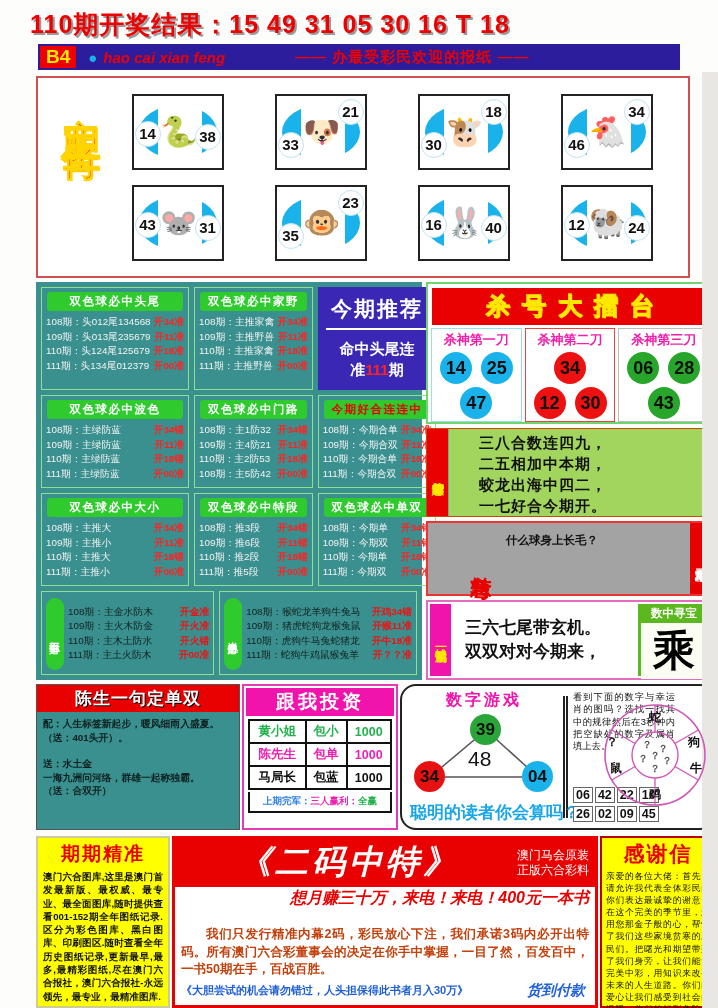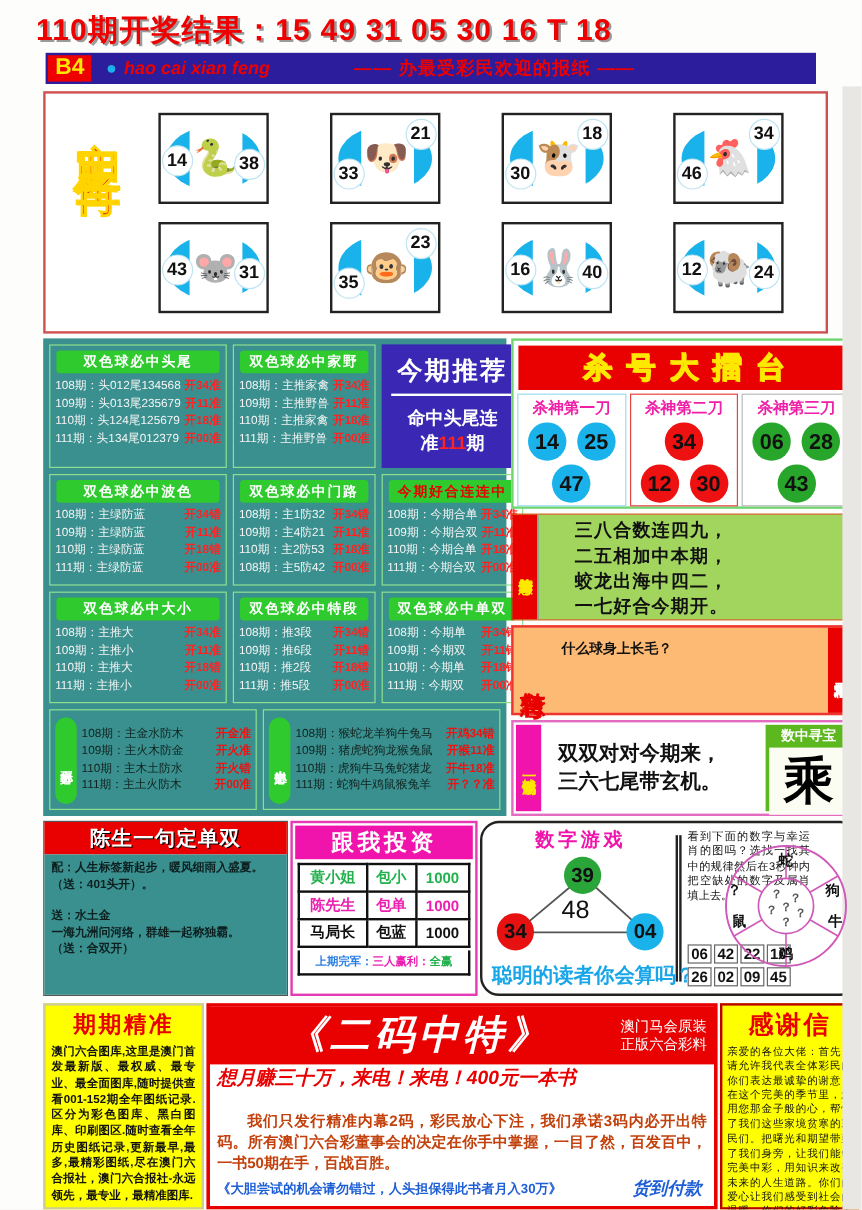--- a/index.html
+++ b/index.html
@@ -76,21 +76,21 @@
   .ball { width:32px; height:32px; border-radius:50%; display:flex; align-items:center;
           justify-content:center; font-size:18px; font-weight:bold; color:#111; }
   .g1 .ball { background:#19b2ea; } .g2 .ball { background:#ee1111; } .g3 .ball { background:#28a62c; }
 
   .wisdom-box { border:1px solid #cc4a00; display:flex; height:92px; }
   .w-label { background:#e90000; color:#ffe800; writing-mode:vertical-rl; text-orientation:upright;
              font-size:12px; font-weight:bold; width:21px; text-align:center; line-height:21px; }
   .w-body { flex:1; background:#a2d55e; border-left:1px solid #7a9; padding:3px 0 0 30px;
             font-size:15px; font-weight:600; color:#111; line-height:21px; letter-spacing:1px; }
 
-  .teaser-box { border:2px solid #e33; background:#fdba74; display:flex; height:91px; }
+  .teaser-box { border:2px solid #e33; background:#a3a3a3; display:flex; height:91px;padding-left:38px; }
   .t-label { color:#e90000; writing-mode:vertical-rl; text-orientation:upright; font-size:21px;
              font-weight:bold; width:30px; text-align:center; padding-top:2px; line-height:30px; }
   .t-question { flex:1; font-size:11.5px; font-weight:bold; color:#111; padding:10px 4px 0 10px; }
   .t-side { background:#e90000; color:#fff; writing-mode:vertical-rl; text-orientation:upright;
             font-size:12px; font-weight:bold; width:22px; text-align:center; line-height:22px; }
 
   .money-box { border:2px solid #e36cc0; background:#fff; display:flex; height:80px; padding:2px; gap:4px; }
   .m-label { background:#f013ac; color:#ffe800; writing-mode:vertical-rl; text-orientation:upright;
              font-size:12px; font-weight:bold; width:21px; text-align:center; line-height:21px; }
   .m-body { flex:1; display:flex; flex-direction:column; justify-content:center; padding-left:10px;
@@ -153,21 +153,21 @@
   .library { width:134px; background:#ffff00; border:2px solid #cc9; padding:3px 5px; }
   .lib-title { color:#e90000; font-weight:bold; font-size:19px; text-align:center; letter-spacing:2px; }
   .lib-body { font-size:9.6px; line-height:13.3px; color:#111; font-weight:600; margin-top:3px;
               text-align:justify; }
   .erma { width:426px; border:3px solid #e90000; background:#fff; display:flex; flex-direction:column; }
   .erma-banner { background:#e90000; color:#fff; display:flex; align-items:center; padding:1px 6px 2px; }
   .erma-title { font-size:33px; font-weight:bold; font-style:italic; letter-spacing:4px;
                 white-space:nowrap; flex:1;text-align:center; }
   .erma-sub { font-size:12px; line-height:15px; white-space:nowrap; text-align:left; }
   .erma-body { padding:1px 6px 2px; flex:1; display:flex; flex-direction:column; }
-  .erma-hot { color:#e90000; font-weight:bold; font-size:16px; font-style:italic; white-space:nowrap; }
+  .erma-hot { color:#e90000; font-weight:bold; font-size:16px; font-style:italic; white-space:nowrap;text-align:right; }
   .erma-para { font-size:12.5px; font-weight:bold; color:#c2410c; line-height:17.5px; text-indent:2em;
                text-align:justify; margin-top:17px; }
   .erma-noterow { display:flex; justify-content:space-between; align-items:center; margin-top:2px; }
   .erma-note { color:#1f5fd6; font-weight:bold; font-size:11px; white-space:nowrap; }
   .erma-cod { color:#1f5fd6; font-weight:bold; font-size:14.5px; font-style:italic; white-space:nowrap;
               margin-right:4px; }
   .thanks { flex:1; background:#ffff00; border:2px solid #b00; padding:2px 4px; }
   .th-title { color:#e90000; font-weight:bold; font-size:21px; text-align:center; letter-spacing:2px; }
   .th-body { font-size:8.8px; line-height:12.1px; color:#111; margin-top:2px; text-align:justify; }
 </style>
@@ -506,22 +506,22 @@
 
       <div class="teaser-box">
         <div class="t-label">急转弯</div>
         <div class="t-question">什么球身上长毛？</div>
         <div class="t-side">本期精准开</div>
       </div>
 
       <div class="money-box">
         <div class="m-label">赢钱一句话</div>
         <div class="m-body">
+          <div>三六七尾带玄机。</div>
           <div>双双对对今期来，</div>
-          <div>三六七尾带玄机。</div>
         </div>
         <div class="treasure">
           <div class="tr-head">数中寻宝</div>
           <div class="tr-char">乘</div>
         </div>
       </div>
     </div>
   </div>
 
   <div class="bm-row">

